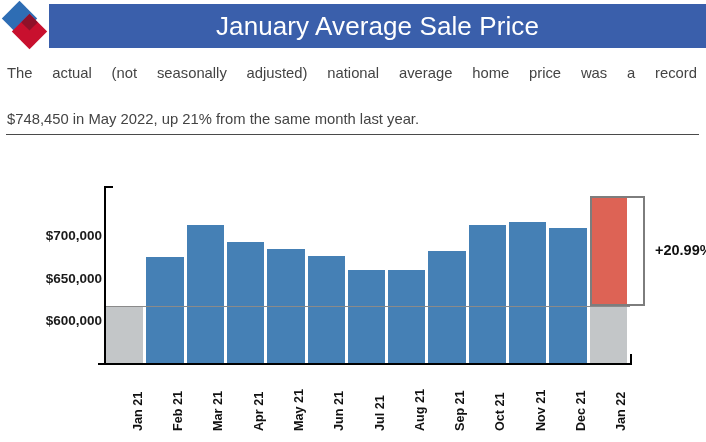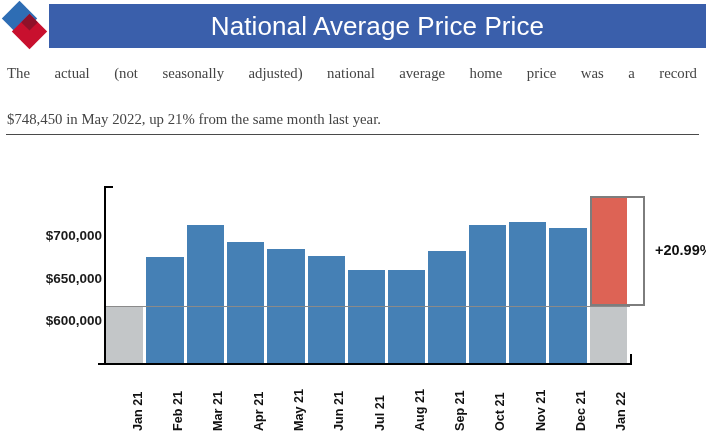--- a/index.html
+++ b/index.html
@@ -44,21 +44,20 @@
   }
 
   
   #summary {
     position:absolute; left:7px; top:62px; width:690px;
     font-size:14.8px;
     line-height:23px;
     color:#444444;
     text-align:justify;
     text-justify:inter-word;
-    font-family:Liberation Serif, serif;
   }
   #summary .line { display:block; }
   #summary .line1 { text-align:justify; }
   #summary .line1::after { content:""; display:inline-block; width:100%; }
 
   #divider {
     position:absolute; left:6px; top:134px; width:693px; height:1px;
     background:#4a4a4a;
   }
 
@@ -127,21 +126,21 @@
 
 <div id="header-row">
 
   <div id="brand-logo">
     <div class="dia dia-blue"></div>
     <div class="dia dia-red"></div>
     <div class="dia dia-overlap"></div>
   </div>
 
   <div id="title-banner">
-    <span class="title-text">National Average Price Price</span>
+    <span class="title-text">January Average Sale Price</span>
   </div>
 </div>
 
 <div id="summary">
   <span class="line line1">The actual (not seasonally adjusted) national average home price was a record</span>
   <span class="line line2">$748,450 in May 2022, up 21% from the same month last year.</span>
 </div>
 
 <div id="divider"></div>
 

